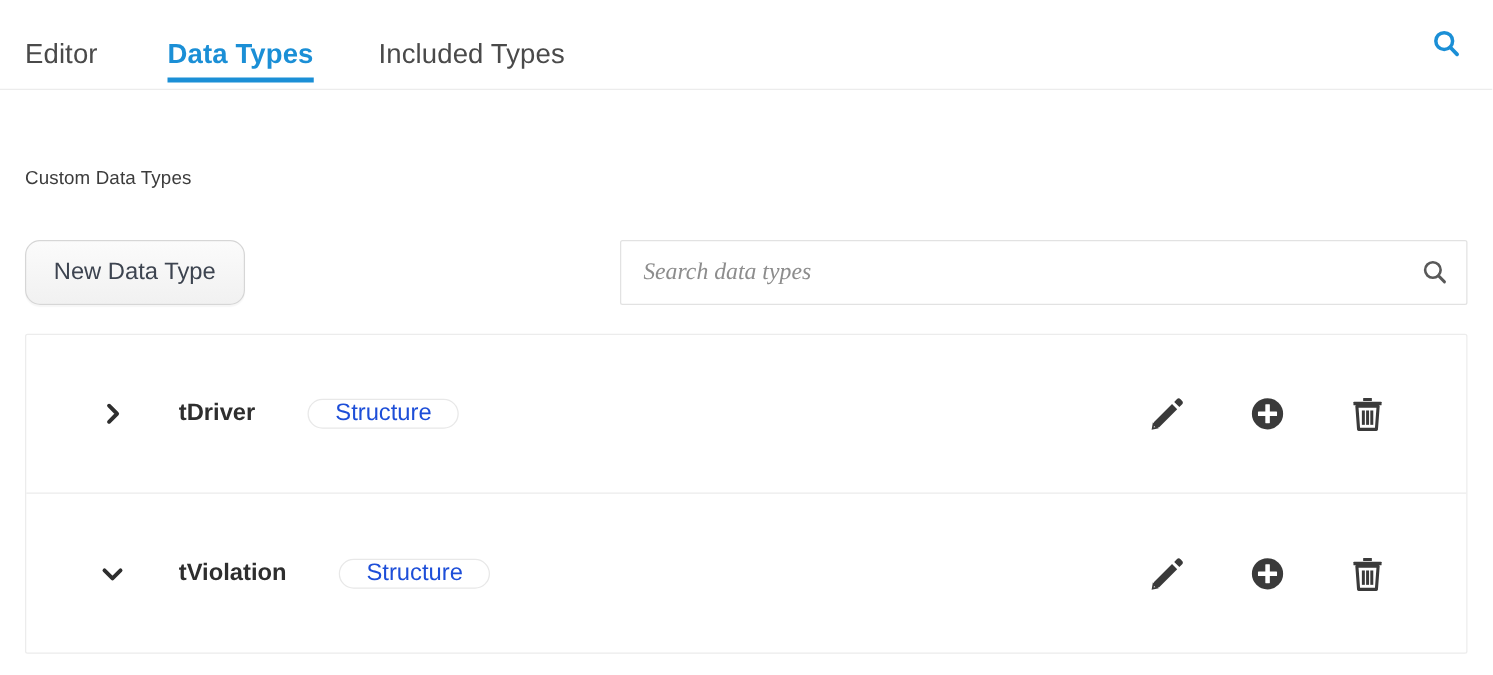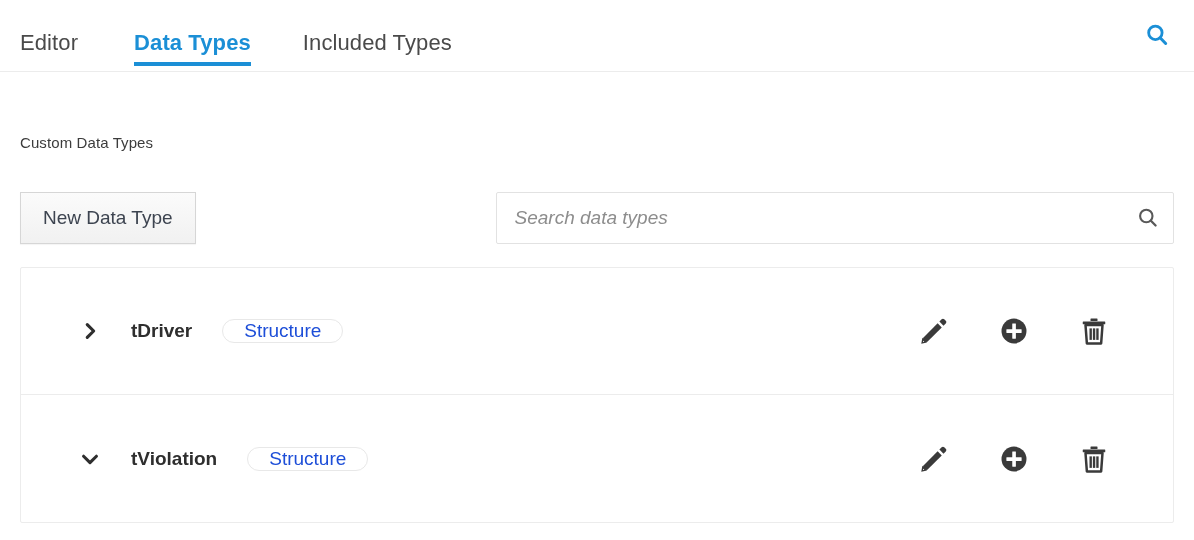--- a/index.html
+++ b/index.html
@@ -79,21 +79,21 @@
     height: 54px;
   }
 
   .new-btn {
     height: 52px;
     padding: 0 22px;
     font-size: 19px;
     color: #3d4450;
     background: linear-gradient(180deg, #fbfbfb 0%, #f1f1f1 100%);
     border: 1px solid #d6d6d6;
-    border-radius: 0;
+    border-radius: 12px;
     cursor: pointer;
     font-family: "Liberation Sans", sans-serif;
     box-shadow: 0 1px 1px rgba(0,0,0,0.04);
     white-space: nowrap;
   }
 
   .search-wrap {
     position: relative;
     margin-left: 300px;
     flex: 1;
@@ -102,21 +102,21 @@
   .search-input {
     width: 100%;
     height: 52px;
     border: 1px solid #e2e2e2;
     border-radius: 2px;
     background: #ffffff;
     font-size: 19px;
     font-style: italic;
     color: #6f6f6f;
     padding: 0 50px 0 18px;
-    font-family: Liberation Sans, sans-serif;
+    font-family: Liberation Serif, serif;
     outline: none;
   }
   .search-input::placeholder { color: #8d8d8d; font-style: italic; opacity: 1; }
   .search-icon-inbox {
     position: absolute;
     right: 14px;
     top: 50%;
     transform: translateY(-50%);
     width: 24px;
     height: 24px;
@@ -132,20 +132,21 @@
     border: 1px solid #ececec;
     border-radius: 2px;
     background: #fff;
   }
   .dt-row {
     display: flex;
     align-items: center;
     height: 127px;
     padding: 0 0 0 56px;
     border-bottom: 1px solid #ececec;
+    gap: 12px;
   }
   .dt-row:last-child { border-bottom: none; }
 
   .chev {
     width: 26px;
     height: 26px;
     display: flex;
     align-items: center;
     justify-content: center;
     cursor: pointer;

